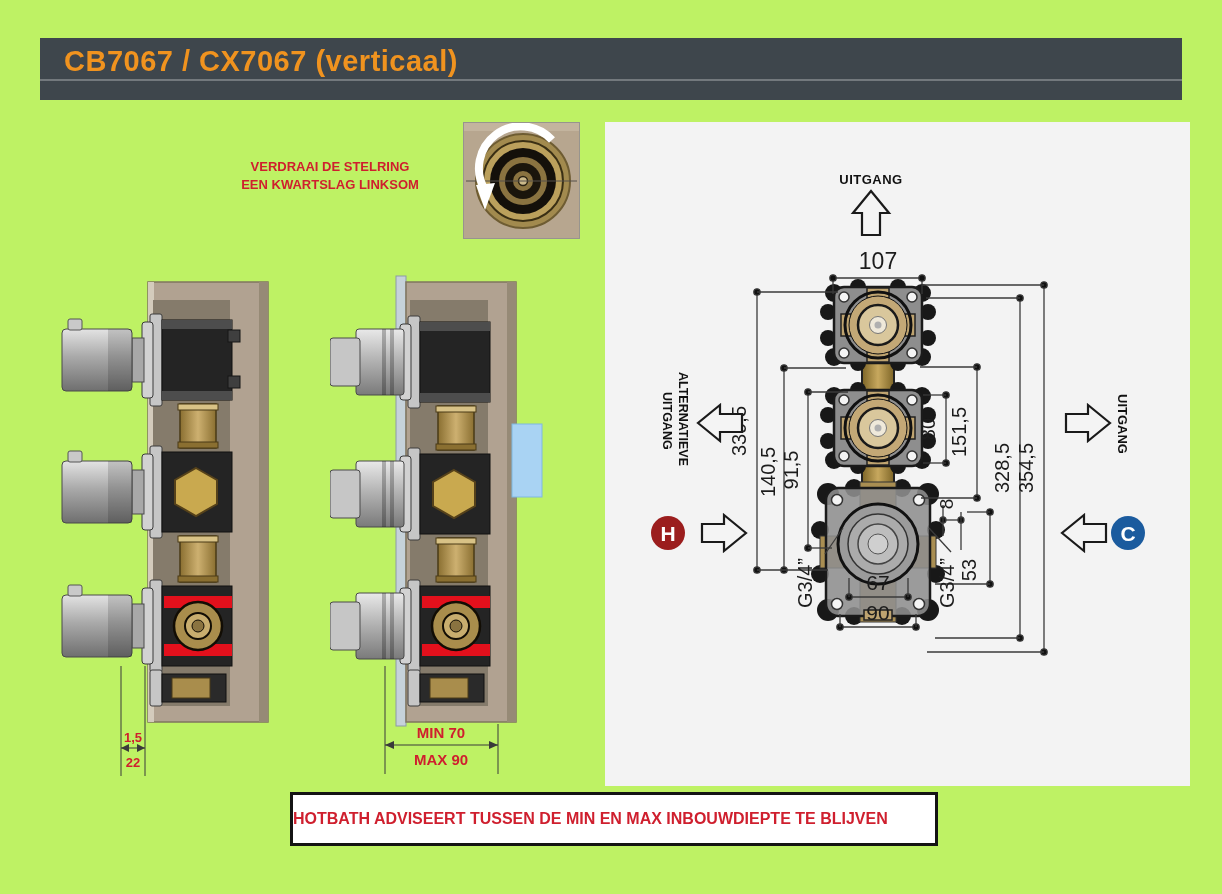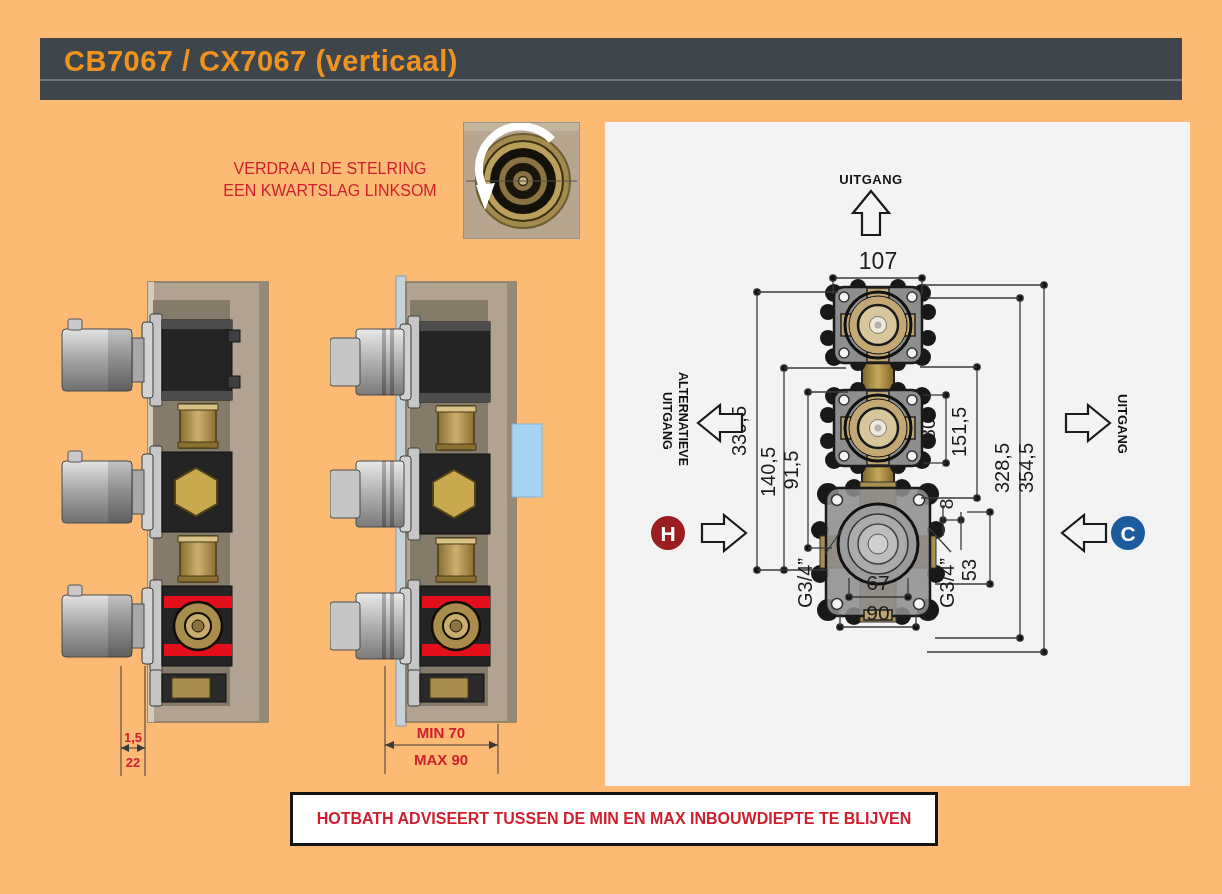--- a/index.html
+++ b/index.html
@@ -1,34 +1,34 @@
 <!DOCTYPE html>
 <html><head>
 <meta charset="utf-8">
 <style>
   html,body{margin:0;padding:0;background:#fff;}
-  #page{position:relative;width:1222px;height:894px;background:#fdba74;overflow:hidden;
+  #page{position:relative;width:1222px;height:894px;background:#bef264;overflow:hidden;
         font-family:"Liberation Sans",sans-serif;}
   
   .header{position:absolute;left:40px;top:38px;width:1142px;height:62px;background:#3e464c;}
   .header .divider{position:absolute;left:0;top:41px;width:100%;height:2px;background:rgba(255,255,255,.28);}
   .header .title{position:absolute;left:24px;top:7px;font-size:29px;font-weight:bold;color:#f0931f;letter-spacing:.5px;}
   
   .instruction{position:absolute;left:205px;top:158px;width:250px;text-align:center;
-               color:#cf1f2e;font-weight:normal;font-size:16px;line-height:1.35;}
+               color:#cf1f2e;font-weight:bold;font-size:13px;line-height:1.35;}
   
   .ring{position:absolute;left:463px;top:122px;width:115px;height:115px;border:1px solid #97948e;}
   
   .gray-panel{position:absolute;left:605px;top:122px;width:585px;height:664px;background:#f3f3f3;}
   .sideA{position:absolute;left:60px;top:278px;}
   .sideB{position:absolute;left:330px;top:272px;}
   .frontview{position:absolute;left:0;top:0;}
   
   .advisory{position:absolute;left:290px;top:792px;width:642px;height:48px;border:3px solid #141414;
-            background:#fff;display:flex;flex-direction:column;justify-content:center;text-align:center;
+            background:#fff;display:flex;flex-direction:column;justify-content:center;
             color:#cf1f2e;font-weight:bold;font-size:16px;line-height:1.45;}
   text{font-family:"Liberation Sans",sans-serif;}
   .dimtxt{fill:#1c1c1c;}
   .redtxt{fill:#cf1f2e;font-weight:bold;}
   .lbl{fill:#111;font-weight:bold;}
 </style>
 </head>
 <body>
 
 <div id="page">

